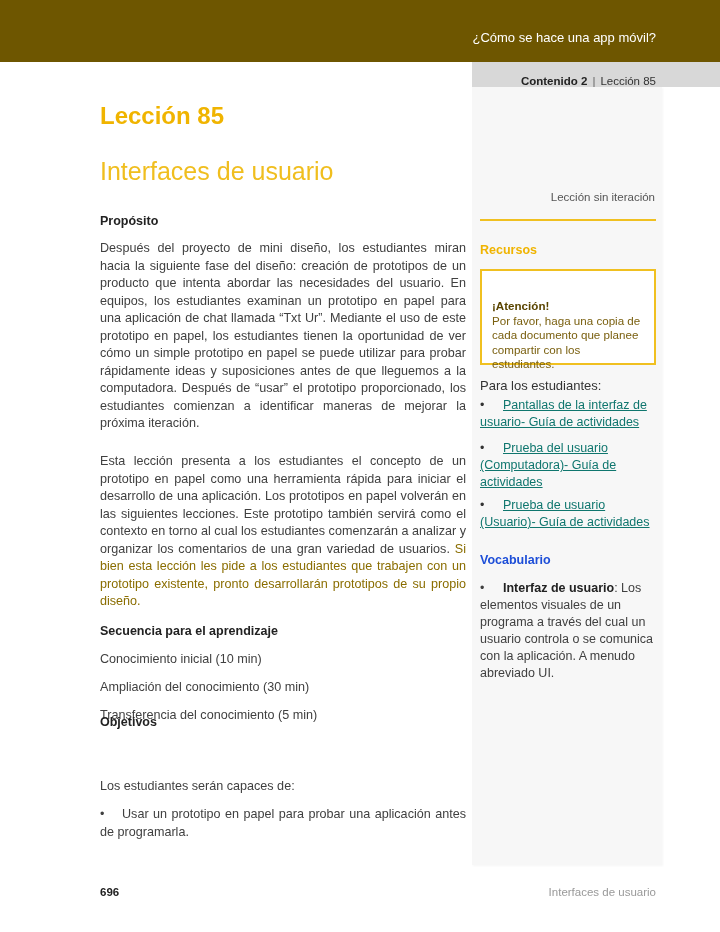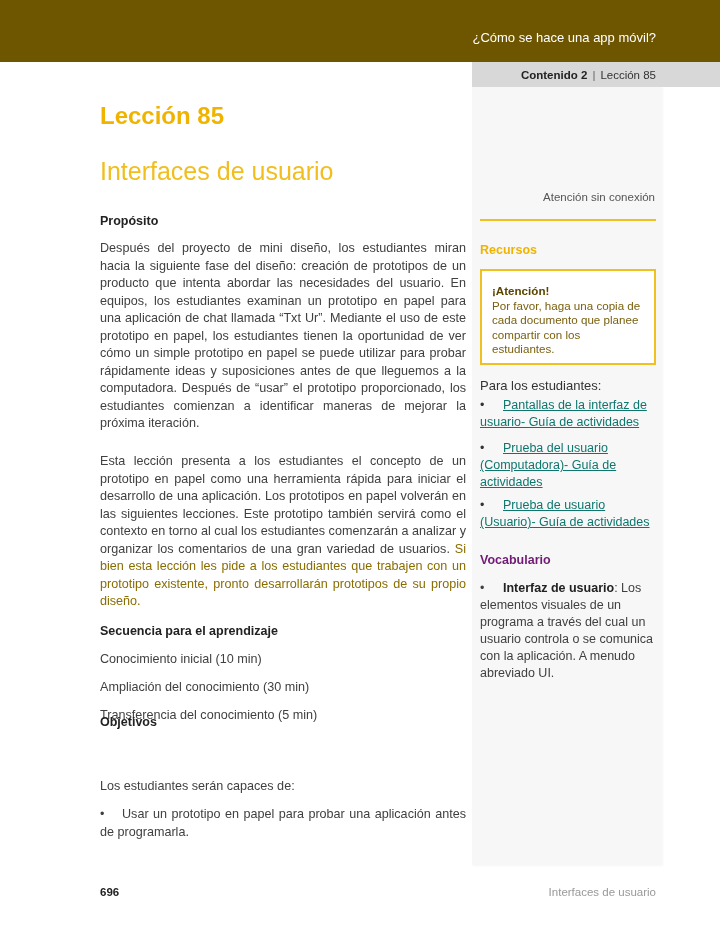--- a/index.html
+++ b/index.html
@@ -15,21 +15,21 @@
     text-decoration: underline;
   }
   .header-title {
     position: absolute; right: 64px; top: 30px;
     color: #ffffff; font-size: 13px;
   }
   .crumb-strip {
     position: absolute; left: 472px; top: 62px; width: 248px; height: 25px;
     background: #d8d8d8;
     font-size: 11.5px; color: #333;
-    display: flex; align-items: center; justify-content: flex-end;
+    display: flex; align-items: flex-end; justify-content: flex-end;
     padding-right: 64px; box-sizing: border-box;
   }
   .crumb-strip .bold { font-weight: bold; color: #222; }
   .crumb-strip .sep { margin: 0 5px; color: #666; }
 
   .sidebar {
     position: absolute; left: 472px; top: 87px; width: 190px; height: 778px;
     background: #f7f7f7;
     box-shadow: 1px 1px 2px rgba(0,0,0,0.04);
   }
@@ -68,38 +68,38 @@
     position: absolute; left: 480px; top: 219px; width: 176px; height: 2px;
     background: #f0c020;
   }
   .resources-head {
     position: absolute; left: 480px; top: 243px;
     font-size: 12.5px; font-weight: bold; color: #f0b400;
   }
   .attention-box {
     position: absolute; left: 480px; top: 269px; width: 176px; height: 96px;
     border: 2px solid #f0c020; box-sizing: border-box; background: #ffffff;
-    padding: 13px 0 0 10px;
+    padding: 28px 0 0 10px;
     font-size: 11.6px; line-height: 14.5px; color: #7a6010;
   }
   .attention-box .att-title { font-weight: bold; color: #5a4500; }
 
   .students-label {
     position: absolute; left: 480px; top: 378px; font-size: 13px; color: #333;
   }
   .res-link {
     position: absolute; left: 480px; width: 180px;
     font-size: 12.5px; line-height: 17px; color: #4a50c0;
   }
   .res-link .dot { color: #333; display: inline-block; width: 23px; }
   .res-link a { color: #0f766e; text-decoration: underline; }
 
   .vocab-head {
     position: absolute; left: 480px; top: 553px;
-    font-size: 12.5px; font-weight: bold; color: #701a75;
+    font-size: 12.5px; font-weight: bold; color: #1d4ed8;
   }
   .vocab {
     position: absolute; left: 480px; top: 580px; width: 180px;
     font-size: 12.5px; line-height: 17px; color: #404040;
   }
   .vocab .dot { display: inline-block; width: 23px; }
   .vocab b { color: #222; }
 
   .page-num {
     position: absolute; left: 100px; top: 886px;
@@ -133,21 +133,21 @@
 
 <div class="section-head" style="top:624px">Secuencia para el aprendizaje</div>
 <div class="line" style="top:652px">Conocimiento inicial (10 min)</div>
 <div class="line" style="top:680px">Ampliación del conocimiento (30 min)</div>
 <div class="line" style="top:708px">Transferencia del conocimiento (5 min)</div>
 
 <div class="section-head" style="top:715px">Objetivos</div>
 <div class="line" style="top:779px">Los estudiantes serán capaces de:</div>
 <div class="bullet-para" style="top:806px"><span class="dot">•</span><span>Usar un prototipo en papel para probar una aplicación antes de programarla.</span></div>
 
-<div class="offline">Atención sin conexión</div>
+<div class="offline">Lección sin iteración</div>
 <div class="gold-rule"></div>
 <div class="resources-head">Recursos</div>
 <div class="attention-box">
   <div class="att-title">¡Atención!</div>
   <div style="width:150px">Por favor, haga una copia de cada documento que planee compartir con los estudiantes.</div>
 </div>
 
 <div class="students-label">Para los estudiantes:</div>
 <div class="res-link" style="top:397px">
   <span class="dot">•</span><a>Pantallas de la interfaz de usuario- Guía de actividades</a>

